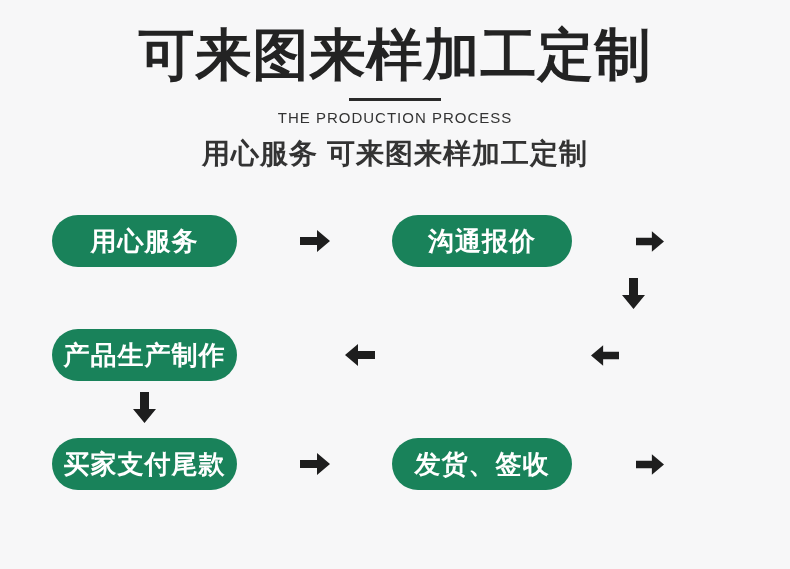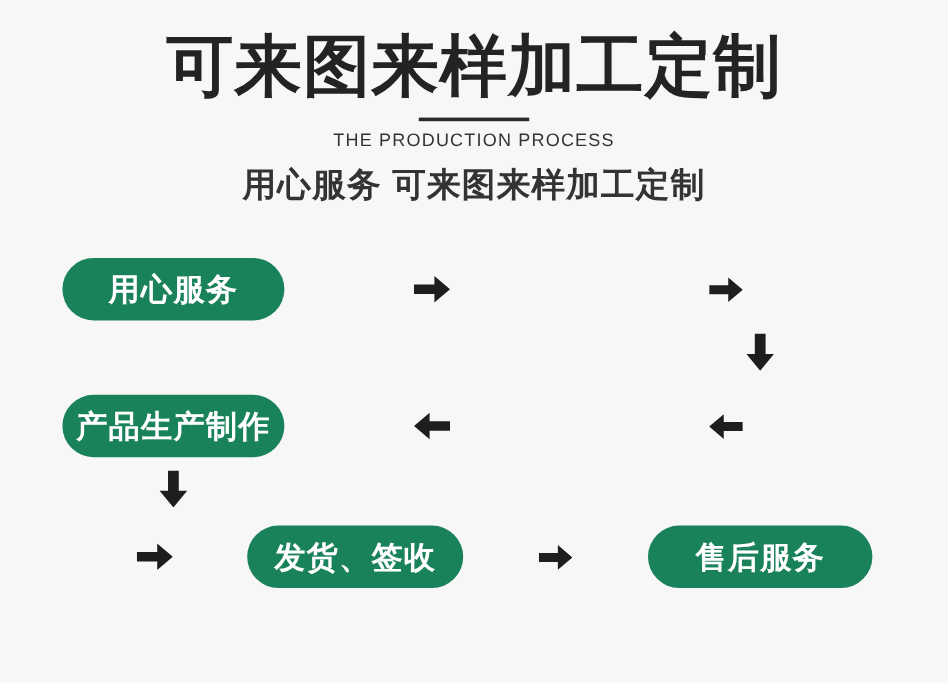--- a/index.html
+++ b/index.html
@@ -97,20 +97,21 @@
   <div class="subtitle">THE PRODUCTION PROCESS</div>
   <div class="tagline">用心服务 可来图来样加工定制</div>
 
   <div class="flow-row row-1">
     <div class="pill w1">用心服务</div>
     <div class="arrow-cell">
       <svg class="arrow-svg" width="30" height="22" viewBox="0 0 30 22">
           <polygon points="0,7 17,7 17,0 30,11 17,22 17,15 0,15"></polygon>
         </svg>
     </div>
+    <div class="pill w2">沟通报价</div>
     <div class="arrow-cell">
       <svg class="arrow-svg" width="28" height="21" viewBox="0 0 30 22">
           <polygon points="0,7 17,7 17,0 30,11 17,22 17,15 0,15"></polygon>
         </svg>
     </div>
   </div>
 
   <div class="down-arrow right-col">
     <svg class="arrow-svg" width="23" height="31" viewBox="0 0 23 31">
         <polygon points="7,0 16,0 16,17 23,17 11.5,31 0,17 7,17"></polygon>
@@ -131,27 +132,27 @@
     </div>
   </div>
 
   <div class="down-arrow left-col">
     <svg class="arrow-svg" width="23" height="31" viewBox="0 0 23 31">
         <polygon points="7,0 16,0 16,17 23,17 11.5,31 0,17 7,17"></polygon>
       </svg>
   </div>
 
   <div class="flow-row row-3">
+    <div class="pill w1">买家支付尾款</div>
     <div class="arrow-cell">
       <svg class="arrow-svg" width="30" height="22" viewBox="0 0 30 22">
           <polygon points="0,7 17,7 17,0 30,11 17,22 17,15 0,15"></polygon>
         </svg>
     </div>
     <div class="pill w2">发货、签收</div>
     <div class="arrow-cell">
       <svg class="arrow-svg" width="28" height="21" viewBox="0 0 30 22">
           <polygon points="0,7 17,7 17,0 30,11 17,22 17,15 0,15"></polygon>
         </svg>
     </div>
-    <div class="pill w3">售后服务</div>
   </div>
 
 </div>
 
 </body></html>

